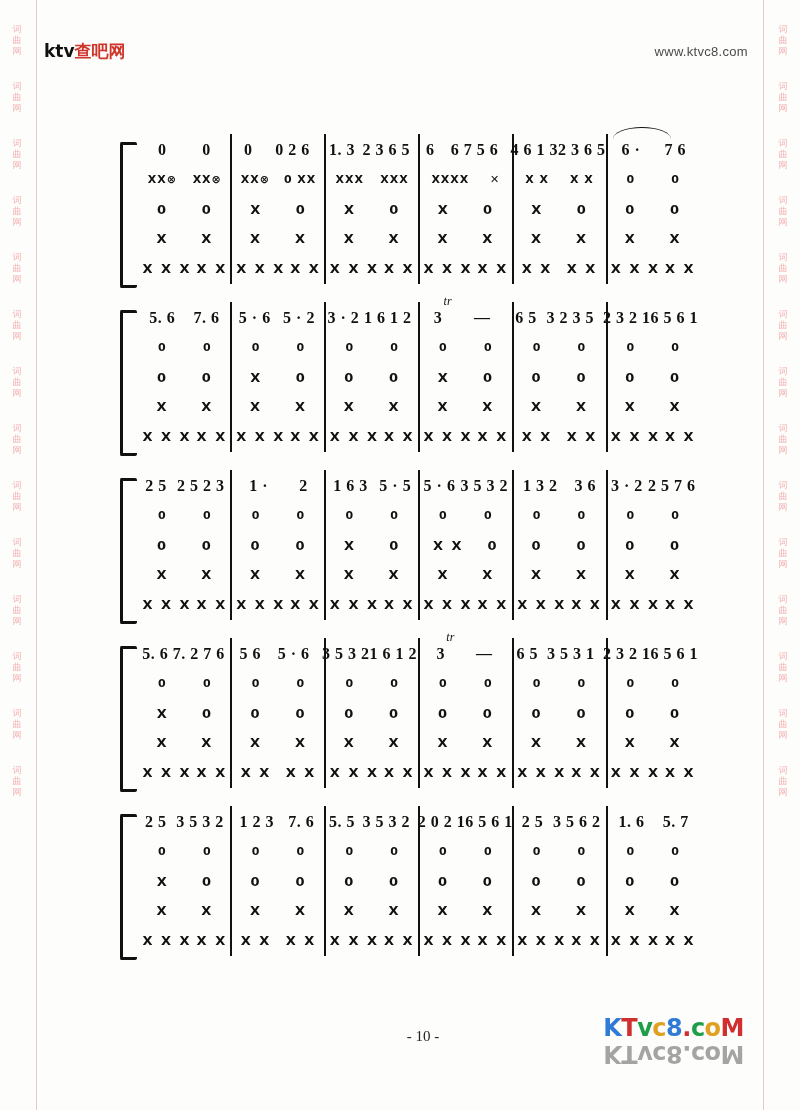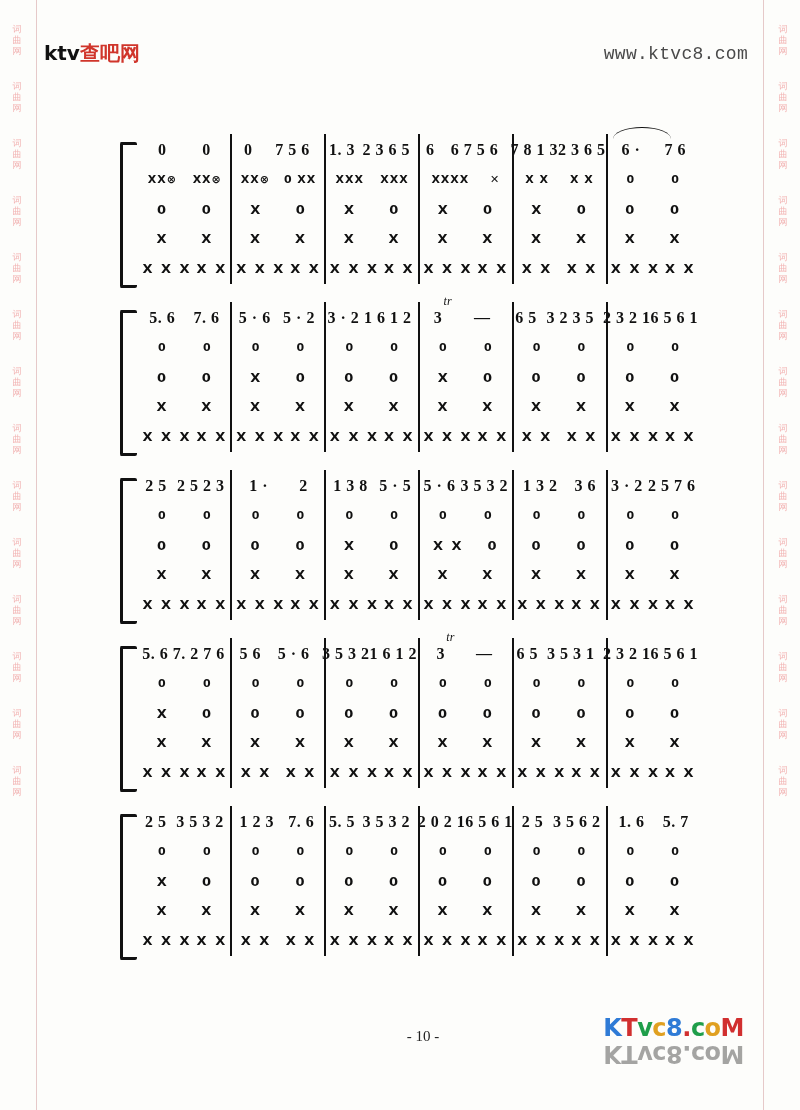--- a/index.html
+++ b/index.html
@@ -53,31 +53,31 @@
     right: 36px; top: 0;
     width: 1px; height: 1110px;
     background: #e6c9c9;
   }
 
   
   .brand {
     position: absolute;
     left: 44px; top: 40px;
     font-family: "DejaVu Sans", sans-serif;
-    font-size: 20px;
+    font-size: 17px;
     font-weight: bold;
   }
   .brand .k { color: #111; }
   .brand .cn { color: #d0352b; }
 
   .site-url {
     position: absolute;
     right: 52px; top: 44px;
-    font-family: Liberation Mono, monospace;
-    font-size: 18px;
+    font-family: Liberation Sans, sans-serif;
+    font-size: 13px;
     color: #4a4a4a;
     letter-spacing: .3px;
   }
 
   
   .score {
     position: absolute;
     left: 120px;
     top: 128px;
     width: 580px;
@@ -263,32 +263,32 @@
           <div class="barseg"></div>
         </div>
         <div class="staff">
           <div class="row melody">
             <div class="cell">
               <span class="tok">0</span>
               <span class="tok">0</span>
             </div>
             <div class="cell">
               <span class="tok">0</span>
-              <span class="tok">7 5 6</span>
+              <span class="tok">0 2 6</span>
             </div>
             <div class="cell">
               <span class="tok">1. 3</span>
               <span class="tok">2 3 6 5</span>
             </div>
             <div class="cell">
               <span class="tok">6</span>
               <span class="tok">6 7 5 6</span>
             </div>
             <div class="cell">
-              <span class="tok">7 8 1 3</span>
+              <span class="tok">4 6 1 3</span>
               <span class="tok">2 3 6 5</span>
             </div>
             <div class="cell">
               <span class="tok">6 ·</span>
               <span class="tok">7 6</span>
               <div class="slur" style="left: 6%;"></div>
             </div>
           </div>
           <div class="row rhythm">
             <div class="cell">
@@ -554,21 +554,21 @@
           <div class="row melody">
             <div class="cell">
               <span class="tok">2 5</span>
               <span class="tok">2 5 2 3</span>
             </div>
             <div class="cell">
               <span class="tok">1 ·</span>
               <span class="tok">2</span>
             </div>
             <div class="cell">
-              <span class="tok">1 3 8</span>
+              <span class="tok">1 6 3</span>
               <span class="tok">5 · 5</span>
             </div>
             <div class="cell">
               <span class="tok">5 · 6</span>
               <span class="tok">3 5 3 2</span>
             </div>
             <div class="cell">
               <span class="tok">1 3 2</span>
               <span class="tok">3 6</span>
             </div>

